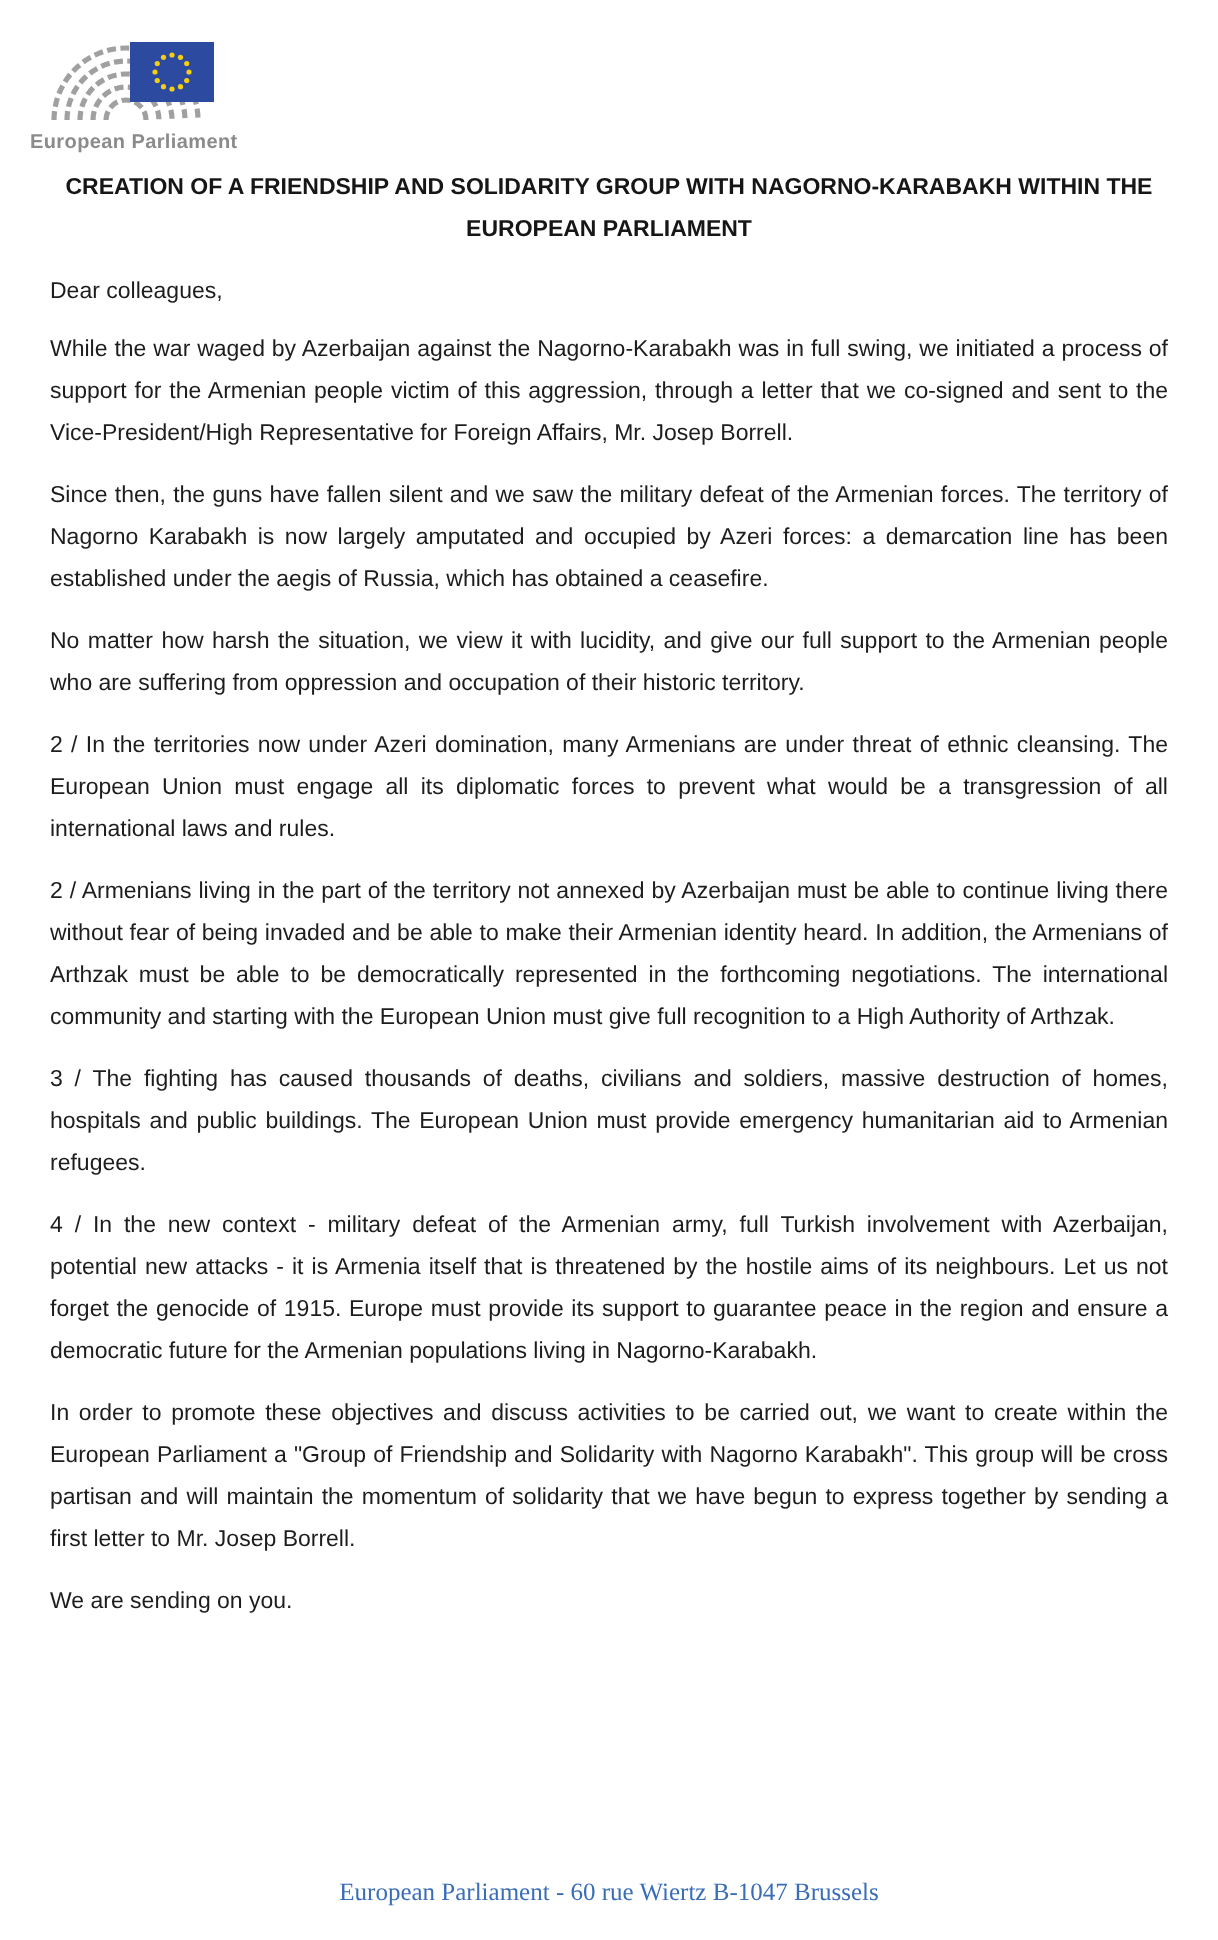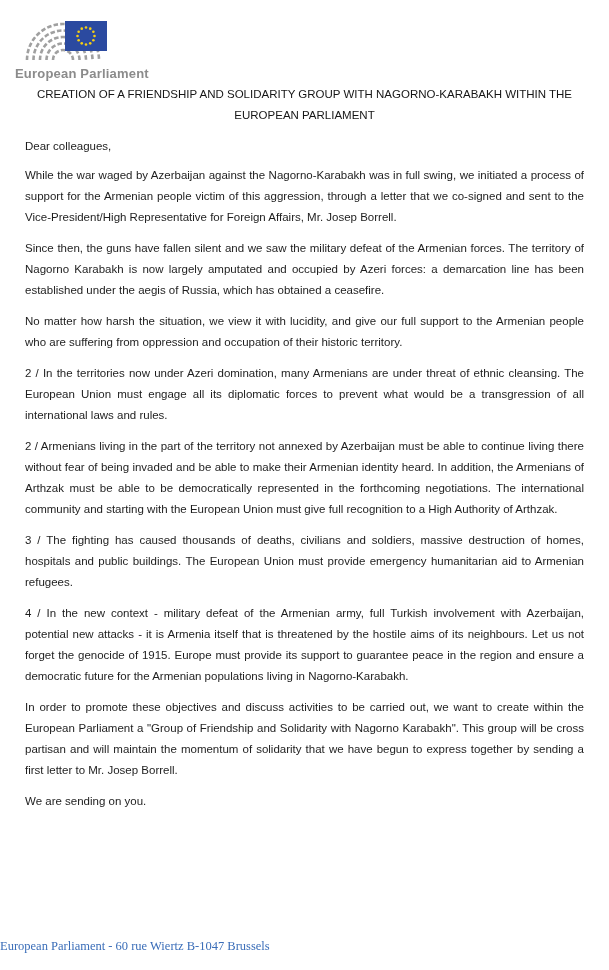--- a/index.html
+++ b/index.html
@@ -14,36 +14,36 @@
     overflow: hidden;
   }
   .logo-block {
     position: absolute;
     top: 8px;
     left: 15px;
     width: 100px;
   }
   .logo-block svg { display: block; }
   .logo-caption {
-    font-size: 13px;
+    font-size: 10px;
     font-weight: 700;
     color: #8b8b8b;
     margin-top: 2px;
     white-space: nowrap;
     letter-spacing: 0.2px;
   }
   .content {
     position: absolute;
     top: 84px;
     left: 25px;
     right: 25px;
   }
   .doc-title {
     font-size: 11.5px;
-    font-weight: 400;
+    font-weight: 700;
     line-height: 21px;
     text-align: center;
     max-width: 545px;
     margin: 0 auto 10px auto;
     color: #161616;
   }
   .salutation {
     font-size: 11.5px;
     line-height: 21px;
     margin: 0 0 8px 0;
@@ -57,20 +57,21 @@
   .closing {
     font-size: 11.5px;
     line-height: 21px;
     margin: 0 0 18px 0;
   }
   .footer-address {
     position: absolute;
     left: 0;
     right: 0;
     top: 939px;
+    text-align: center;
     font-family: "Liberation Serif", serif;
     font-size: 12.5px;
     color: #3a6db8;
   }
 </style>
 </head>
 <body>
 
 <div class="page">
 

